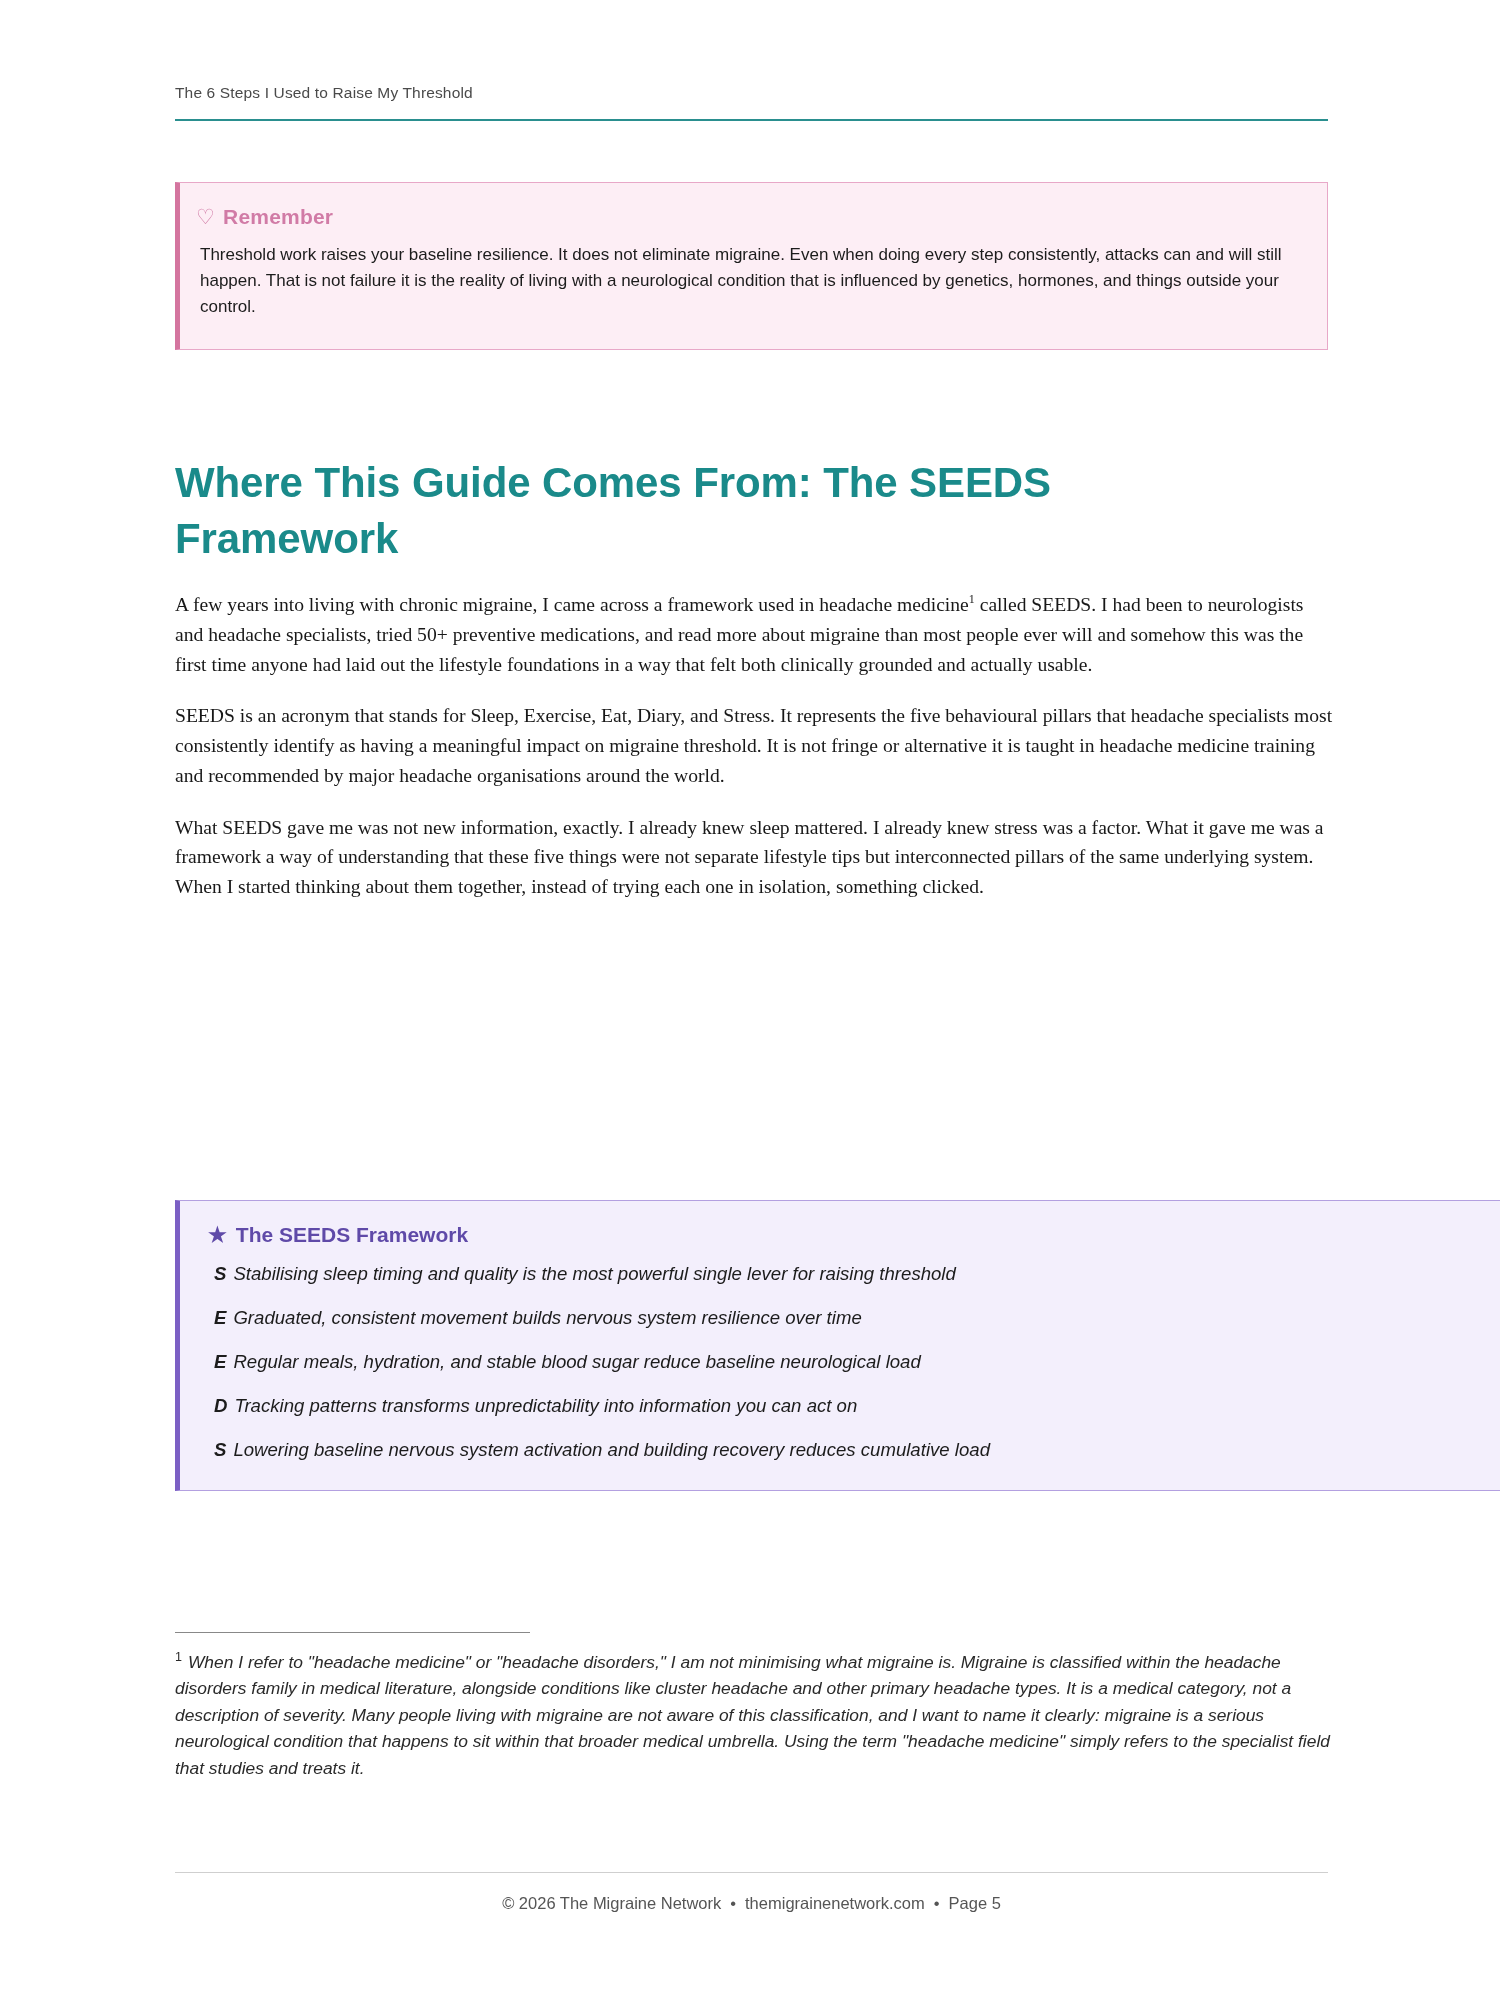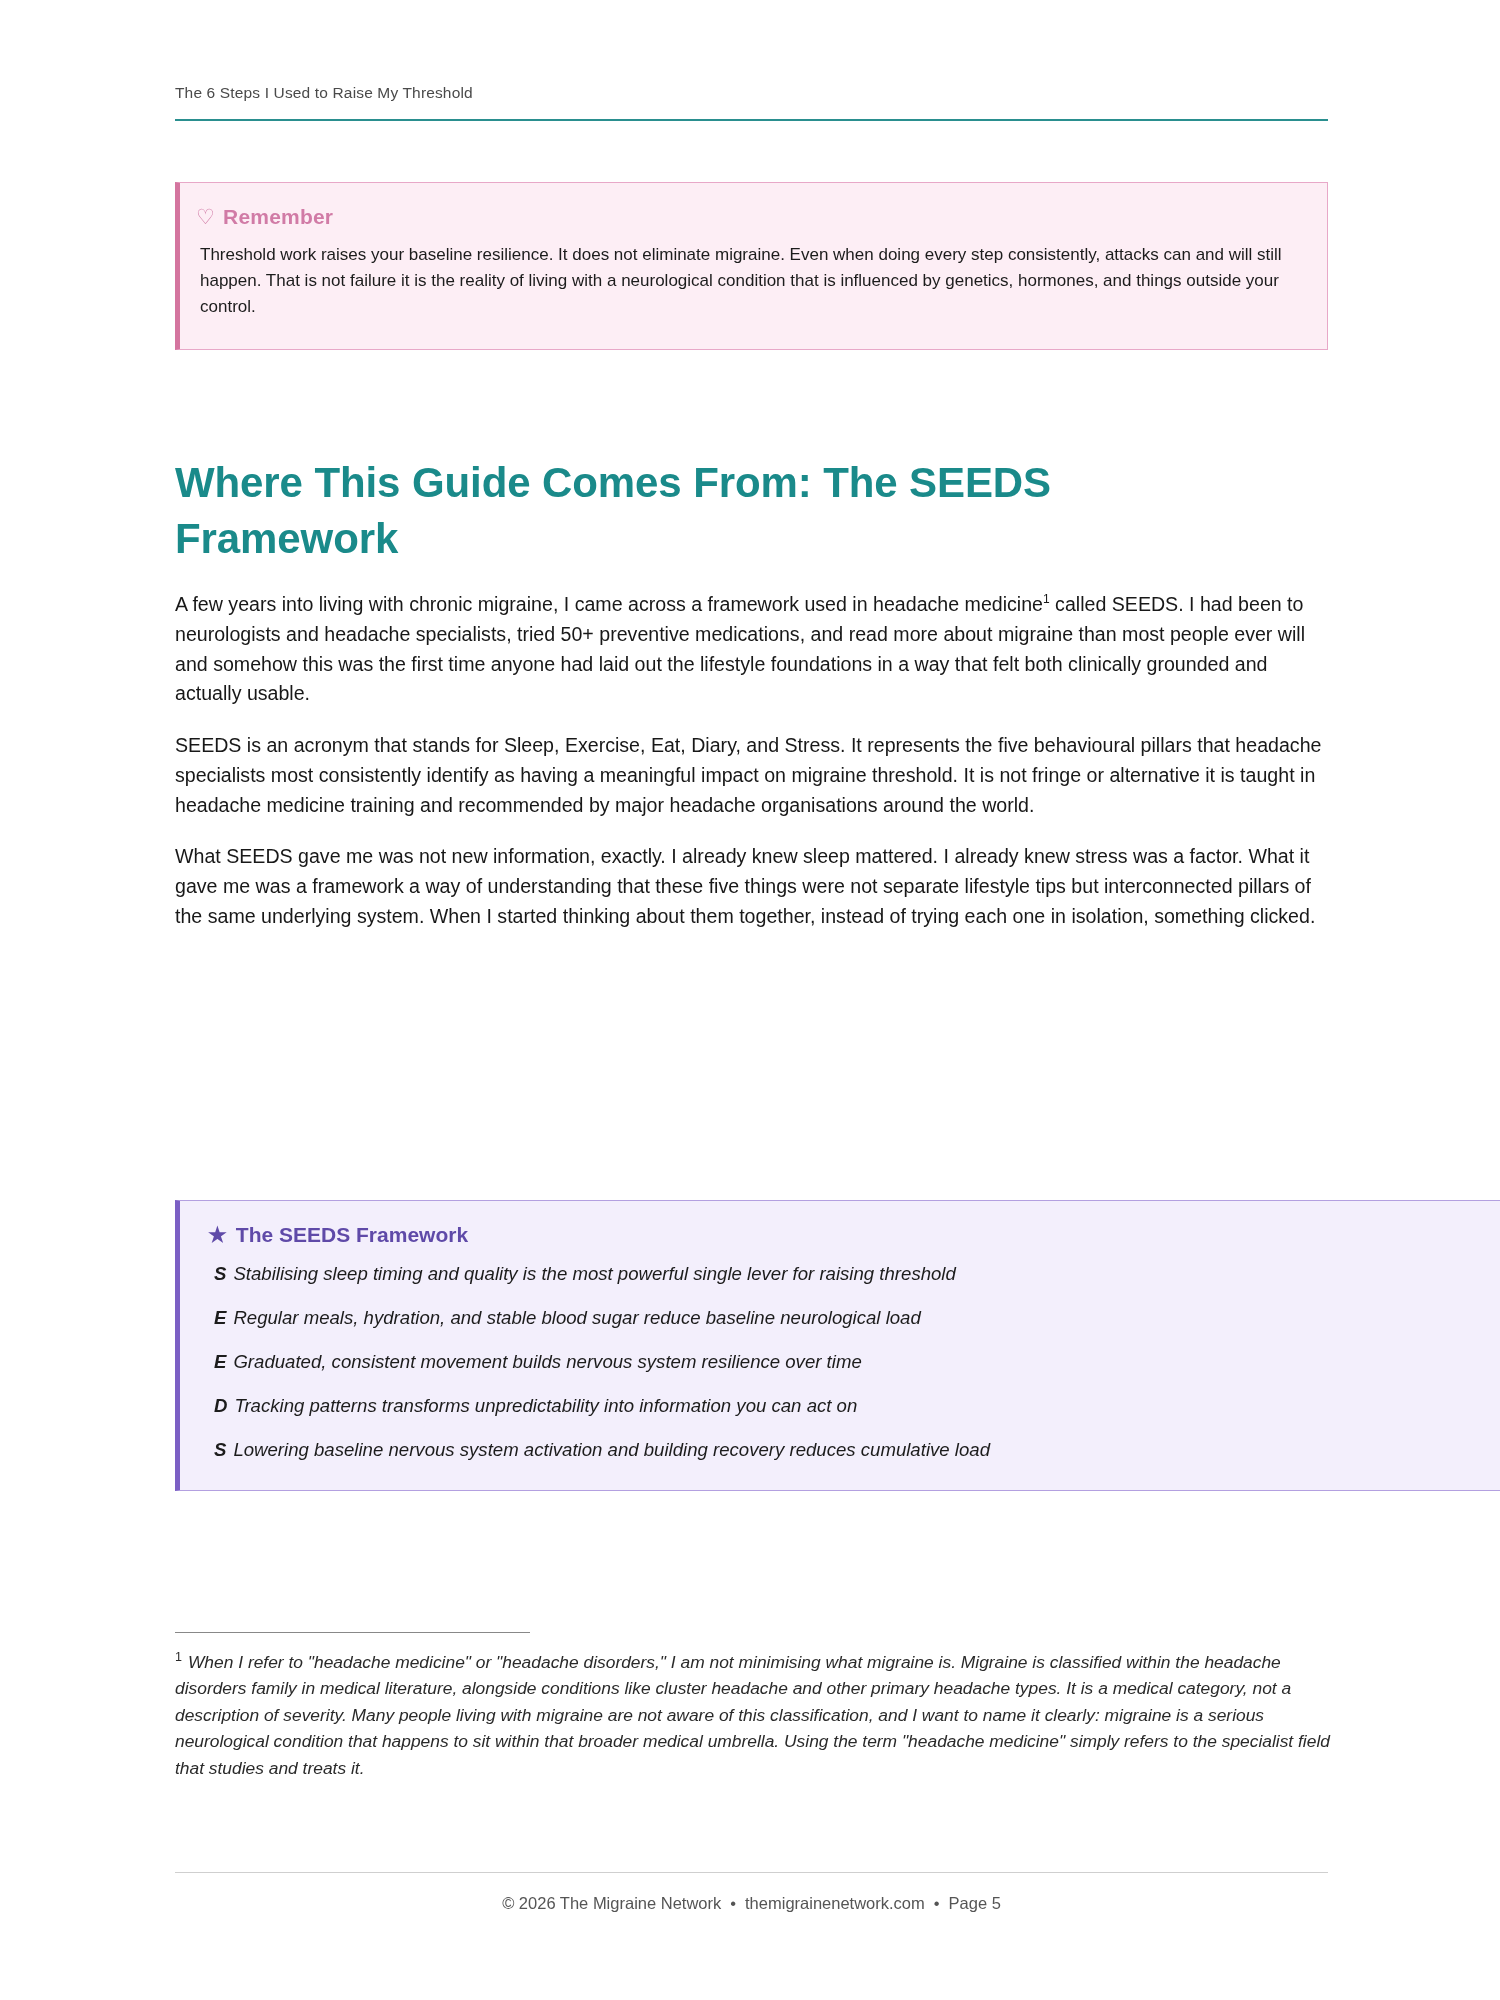--- a/index.html
+++ b/index.html
@@ -93,20 +93,21 @@
   .body-block {
     position: absolute;
     left: 175px;
     width: 1160px;
   }
   .body-block p {
     font-size: 19.6px;
     line-height: 1.52;
     color: #181818;
     margin: 0 0 22px 0;
+    font-family: Liberation Serif, serif;
   }
   .body-block p:last-child { margin-bottom: 0; }
   sup {
     font-size: 12px;
     vertical-align: super;
     line-height: 0;
   }
 
   
   .framework-box {
@@ -216,24 +217,24 @@
   </div>
 
   <div class="framework-box">
     <p class="framework-title">
       <span class="ico">★</span><span>The SEEDS Framework</span>
     </p>
     <div class="framework-item">
       <span class="letter">S</span><span>Stabilising sleep timing and quality is the most powerful single lever for raising threshold</span>
     </div>
     <div class="framework-item">
+      <span class="letter">E</span><span>Graduated, consistent movement builds nervous system resilience over time</span>
+    </div>
+    <div class="framework-item">
       <span class="letter">E</span><span>Regular meals, hydration, and stable blood sugar reduce baseline neurological load</span>
-    </div>
-    <div class="framework-item">
-      <span class="letter">E</span><span>Graduated, consistent movement builds nervous system resilience over time</span>
     </div>
     <div class="framework-item">
       <span class="letter">D</span><span>Tracking patterns transforms unpredictability into information you can act on</span>
     </div>
     <div class="framework-item">
       <span class="letter">S</span><span>Lowering baseline nervous system activation and building recovery reduces cumulative load</span>
     </div>
   </div>
 
   <div class="footnote-rule"></div>

